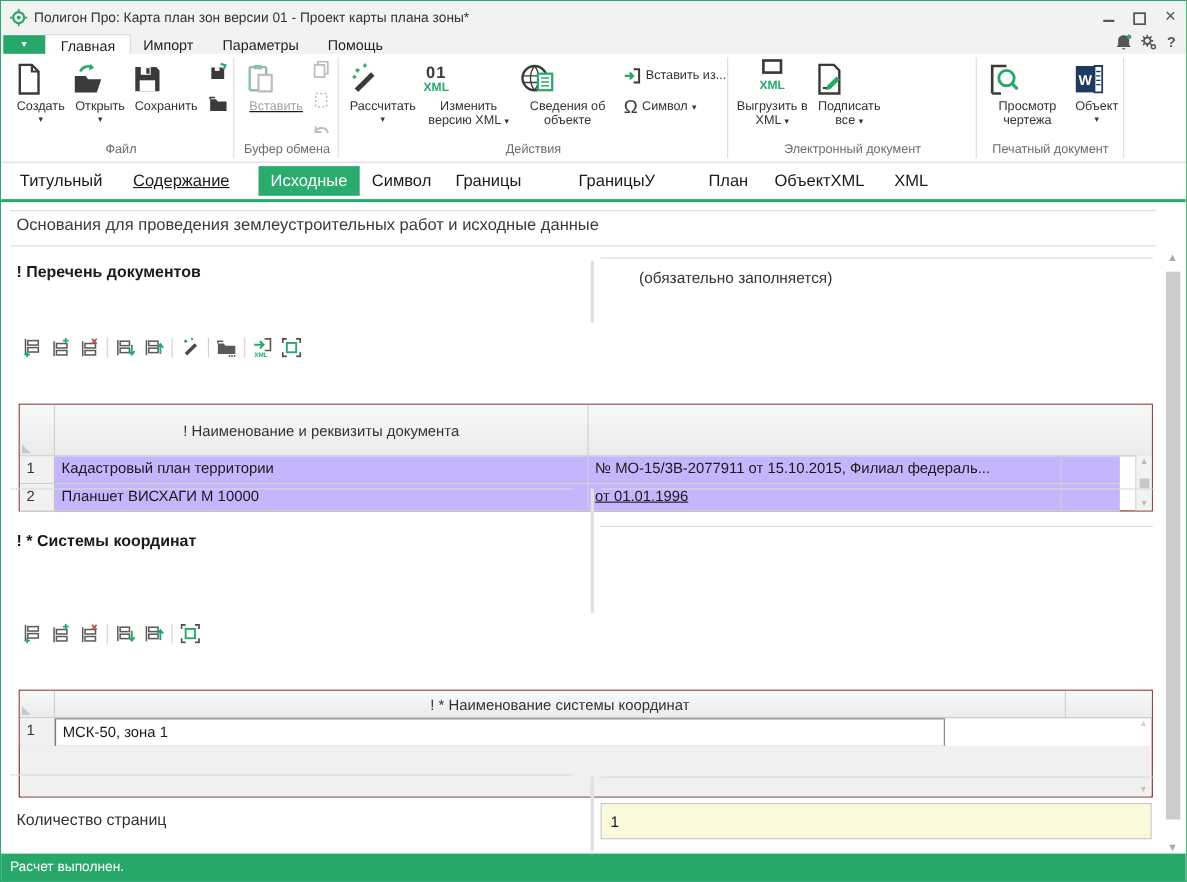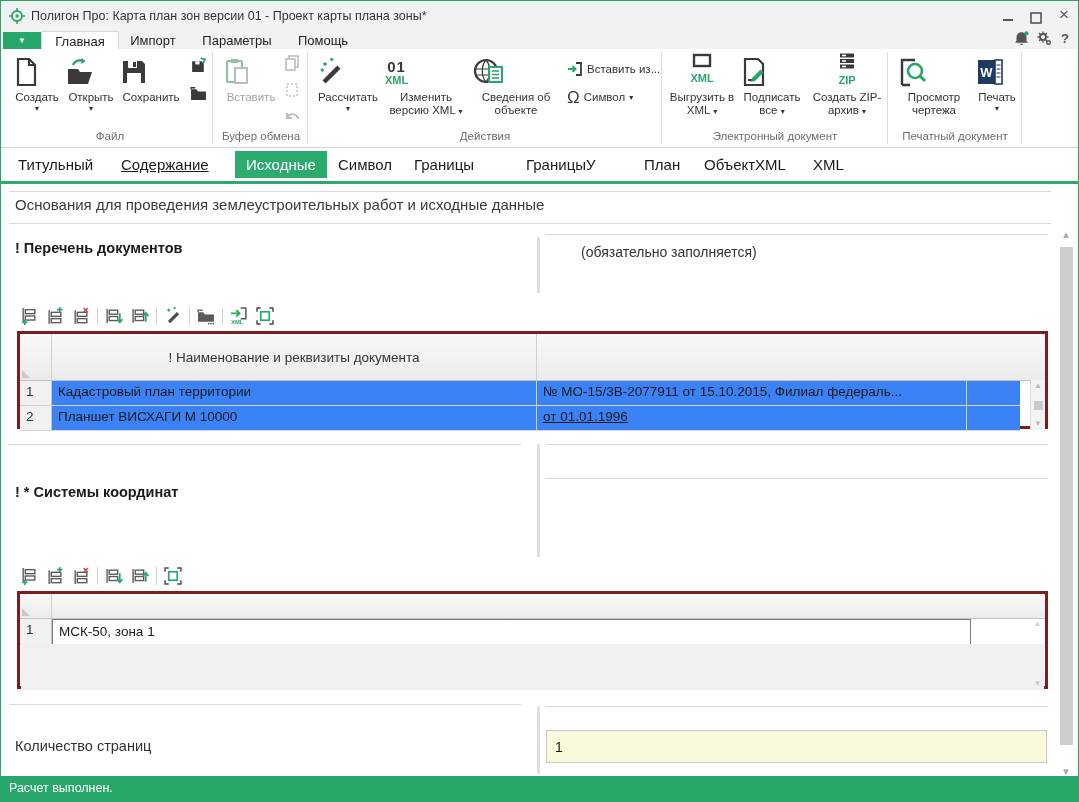--- a/index.html
+++ b/index.html
@@ -42,28 +42,28 @@
   .hr{position:absolute;height:1px;background:#dadada;}
   .vbar{position:absolute;width:3px;background:#e0e0e0;}
   .heading{position:absolute;font-size:15px;color:#3a3a3a;}
   .seclabel{position:absolute;font-size:14.5px;font-weight:bold;color:#1a1a1a;}
   .seclabel.normal{font-weight:normal;color:#333;}
   .hint{position:absolute;font-size:14px;color:#333;line-height:22px;margin-left:35px;}
   .tbar{position:absolute;height:24px;display:flex;align-items:center;gap:6px;}
   .tbtn{width:20px;height:20px;display:flex;align-items:center;justify-content:center;cursor:pointer;}
   .tsep{width:1px;height:18px;background:#d0d0d0;}
   
-  .tbl{position:absolute;border:3px solid #7f1d1d;background:#fff;box-sizing:border-box;}
+  .tbl{position:absolute;border:1px solid #7f1d1d;background:#fff;box-sizing:border-box;margin-top:36px;}
   .thead{display:flex;background:linear-gradient(#f9f9f9,#ebebeb);border-bottom:1px solid #c3c3c3;}
   .th{box-sizing:border-box;border-right:1px solid #cfcfcf;font-size:13.5px;color:#333;display:flex;align-items:center;justify-content:center;text-align:center;padding:2px 6px;position:relative;}
   .corner{position:absolute;left:2px;bottom:2px;width:0;height:0;border-left:8px solid #c9c9c9;border-top:8px solid transparent;}
   .trow{display:flex;}
   .td{box-sizing:border-box;border-right:1px solid #cfcfcf;border-bottom:1px solid #d6d6c8;font-size:13.5px;color:#1a1a1a;padding:3px 6px;white-space:nowrap;overflow:hidden;}
   .td.num{background:#f1f1f1;color:#333;border-right:1px solid #c3c3c3;border-bottom:1px solid #d0d0d0;}
-  .td.yellow{background:#3b82f6;}
+  .td.yellow{background:#c4b5fd;}
   .td.focus{background:#fff;border:1px solid #7a7a7a;}
   .innerscroll{position:absolute;right:0;width:15px;background:#f3f3f3;border-left:1px solid #d8d8d8;display:flex;flex-direction:column;align-items:center;justify-content:space-between;box-sizing:border-box;padding:2px 0;}
   .sarr{font-size:8px;color:#b9b9b9;line-height:8px;}
   .sthumb{width:9px;height:9px;background:#c9c9c9;}
   .emptyarea{position:absolute;left:1px;right:1px;background:#f0f0f0;}
   
   .mainscroll{position:absolute;left:1057px;top:47px;width:17px;height:545px;}
   .mainscroll .sarr{position:absolute;left:3px;font-size:10px;color:#ababab;}
   .mthumb{position:absolute;left:2px;top:16px;width:13px;height:498px;background:#cdcdcd;}
   
@@ -153,21 +153,21 @@
             <rect x="5" y="4" width="4" height="3" fill="#fff"></rect>
             <path d="M10 1l4 1.2-1.4 3.4" fill="none" stroke="#28a76a" stroke-width="1.8"></path>
           </svg></div>
       <div><svg width="17" height="17" viewBox="0 0 16 16">
             <path d="M1 4h5l1.5 2H15v8H1z" fill="#3a3a3a"></path>
             <path d="M1 4v-1.5h4" fill="none" stroke="#3a3a3a" stroke-width="1.4"></path>
           </svg></div>
     </div>
     <div class="rsep" style="left:211px;"></div>
 
-    <div class="rbtn disabled" style="left:222px;width:56px;">
+    <div class="rbtn disabled" style="left:222px;width:56px;text-decoration:underline;">
       <div class="rico">
           <svg width="30" height="30" viewBox="0 0 30 30">
             <rect x="4" y="4" width="15" height="21" rx="1" fill="none" stroke="#8fc1a7" stroke-width="2.2"></rect>
             <rect x="8" y="2" width="7" height="4" fill="#8fc1a7"></rect>
             <path d="M12 11h12v15H12z" fill="#fff" stroke="#bdbdbd" stroke-width="2"></path>
           </svg>
         </div>
       <div class="rlbl"><span>Вставить</span></div>
     </div>
     <div class="rstack" style="left:280px;top:6px;">
@@ -241,38 +241,20 @@
     <div class="rbtn" style="left:738px;width:66px;">
       <div class="rico">
           <svg width="30" height="30" viewBox="0 0 30 30">
             <path d="M6 2h13l5 5v21H6z" fill="none" stroke="#3a3a3a" stroke-width="2.2"></path>
             <path d="M9 23h7" stroke="#3a3a3a" stroke-width="2"></path>
             <path d="M13 21l8.5-8.5 3 3L16 24l-4.5 1z" fill="#28a76a"></path>
           </svg>
         </div>
       <div class="rlbl"><span>Подписать все</span> <span class="rarr" style="display:inline;">▾</span></div>
     </div>
-    <div class="rbtn" style="left:808px;width:76px;">
-      <div class="rico" style="flex-direction:column;">
-        <svg width="26" height="17" viewBox="0 0 26 17">
-            <g fill="#3a3a3a">
-              <rect x="6" y="0.5" width="14" height="4"></rect>
-              <rect x="6" y="6" width="14" height="4"></rect>
-              <rect x="6" y="11.5" width="14" height="4"></rect>
-            </g>
-            <g fill="#fff">
-              <rect x="8" y="1.7" width="4" height="1.6"></rect>
-              <rect x="8" y="7.2" width="4" height="1.6"></rect>
-              <rect x="8" y="12.7" width="4" height="1.6"></rect>
-            </g>
-          </svg>
-        <span class="icotext"><span class="txml">ZIP</span></span>
-      </div>
-      <div class="rlbl"><span>Создать ZIP-архив</span> <span class="rarr" style="display:inline;">▾</span></div>
-    </div>
     <div class="rsep" style="left:886px;"></div>
 
     <div class="rbtn" style="left:896px;width:74px;">
       <div class="rico">
           <svg width="30" height="30" viewBox="0 0 30 30">
             <path d="M5 28V3h13M5 28h8" fill="none" stroke="#3a3a3a" stroke-width="2.4"></path>
             <circle cx="18" cy="14" r="7" fill="none" stroke="#28a76a" stroke-width="2.6"></circle>
             <path d="M23 19l5 5" stroke="#28a76a" stroke-width="3"></path>
           </svg>
         </div>
@@ -280,21 +262,21 @@
     </div>
     <div class="rbtn" style="left:974px;width:44px;">
       <div class="rico">
           <svg width="30" height="30" viewBox="0 0 30 30">
             <rect x="3" y="3" width="17" height="24" fill="#1e3a5f"></rect>
             <text x="11.5" y="20" font-size="13" fill="#fff" text-anchor="middle" font-weight="bold">W</text>
             <path d="M20 3h7v24h-7z" fill="#fff" stroke="#1e3a5f" stroke-width="1.6"></path>
             <path d="M21.5 8h4M21.5 12h4M21.5 16h4M21.5 20h4" stroke="#1e3a5f" stroke-width="1.2"></path>
           </svg>
         </div>
-      <div class="rlbl"><span>Печать</span></div>
+      <div class="rlbl"><span>Объект</span></div>
       <div class="rarr">▾</div>
     </div>
     <div class="rsep" style="left:1020px;"></div>
 
     <div class="rgrouplabel" style="left:8px;width:202px;">Файл</div>
     <div class="rgrouplabel" style="left:214px;width:92px;">Буфер обмена</div>
     <div class="rgrouplabel" style="left:308px;width:352px;">Действия</div>
     <div class="rgrouplabel" style="left:662px;width:224px;">Электронный документ</div>
     <div class="rgrouplabel" style="left:888px;width:132px;">Печатный документ</div>
   </div>
@@ -479,25 +461,26 @@
             <rect x="4.5" y="4.5" width="8" height="8" fill="none" stroke="#28a76a" stroke-width="1.6"></rect>
           </svg>
         </span>
     </div>
 
     <div class="tbl" style="left:16px;top:407px;width:1031px;height:98px;">
       <div class="thead" style="height:24px;">
         <div class="th" style="width:32px;">
             <span class="corner"></span>
           </div>
+        <div class="th" style="width:919px;">! * Наименование системы координат</div>
         <div class="th" style="flex:1;border-right:none;"></div>
       </div>
       <div class="trow" style="height:26px;">
         <div class="td num" style="width:32px;">1</div>
-        <div class="td focus" style="width:919px;line-height:18px;">МСК-50, зона 1</div>
+        <div class="td focus" style="width:809px;line-height:18px;">МСК-50, зона 1</div>
         <div class="td" style="width:63px;border-right:none;border-bottom:none;"></div>
       </div>
       <div class="emptyarea" style="top:50px;height:46px;"></div>
       <div class="innerscroll" style="top:24px;height:72px;background:transparent;border-left:none;">
         <span class="sarr" style="color:#d2d2d2;">▲</span>
         <span class="sarr" style="color:#c5c5c5;">▼</span>
       </div>
     </div>
 
     <div class="hr" style="left:8px;top:520px;width:512px;"></div>

